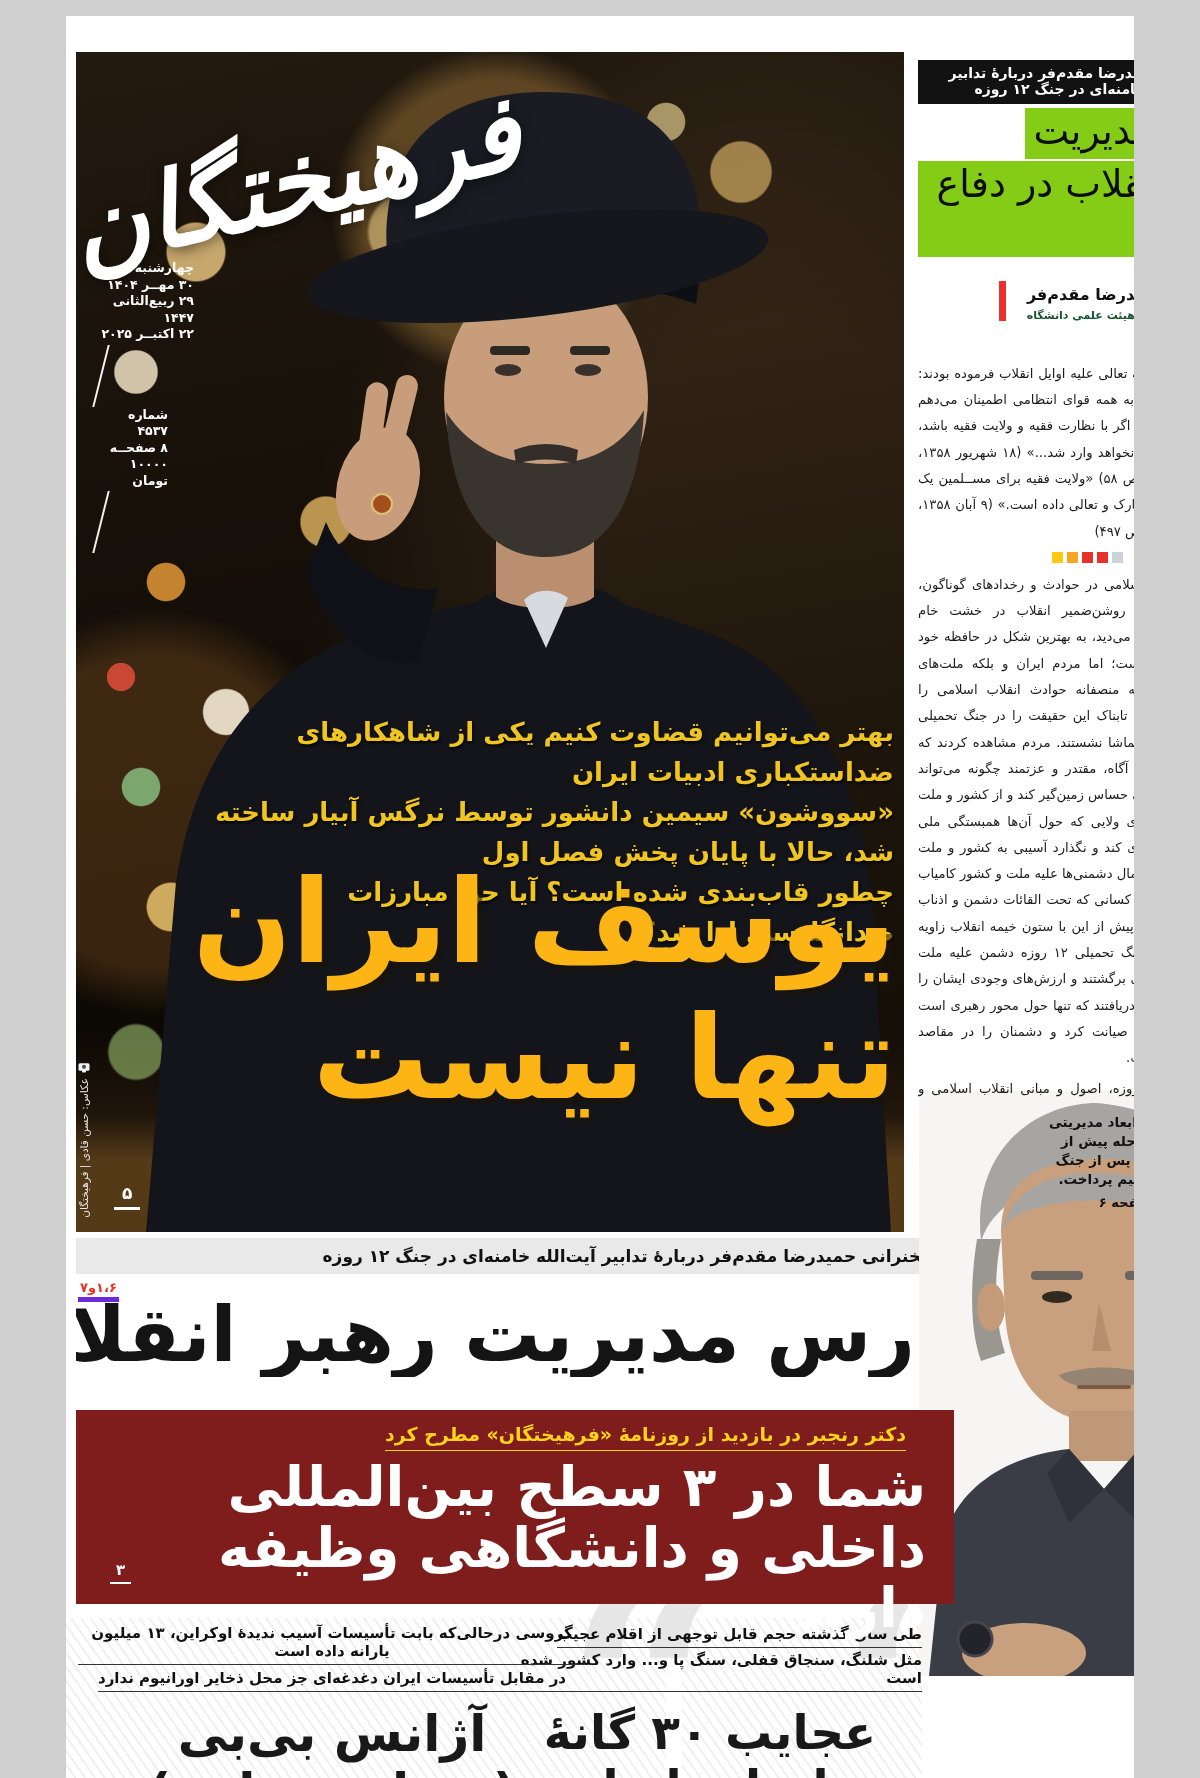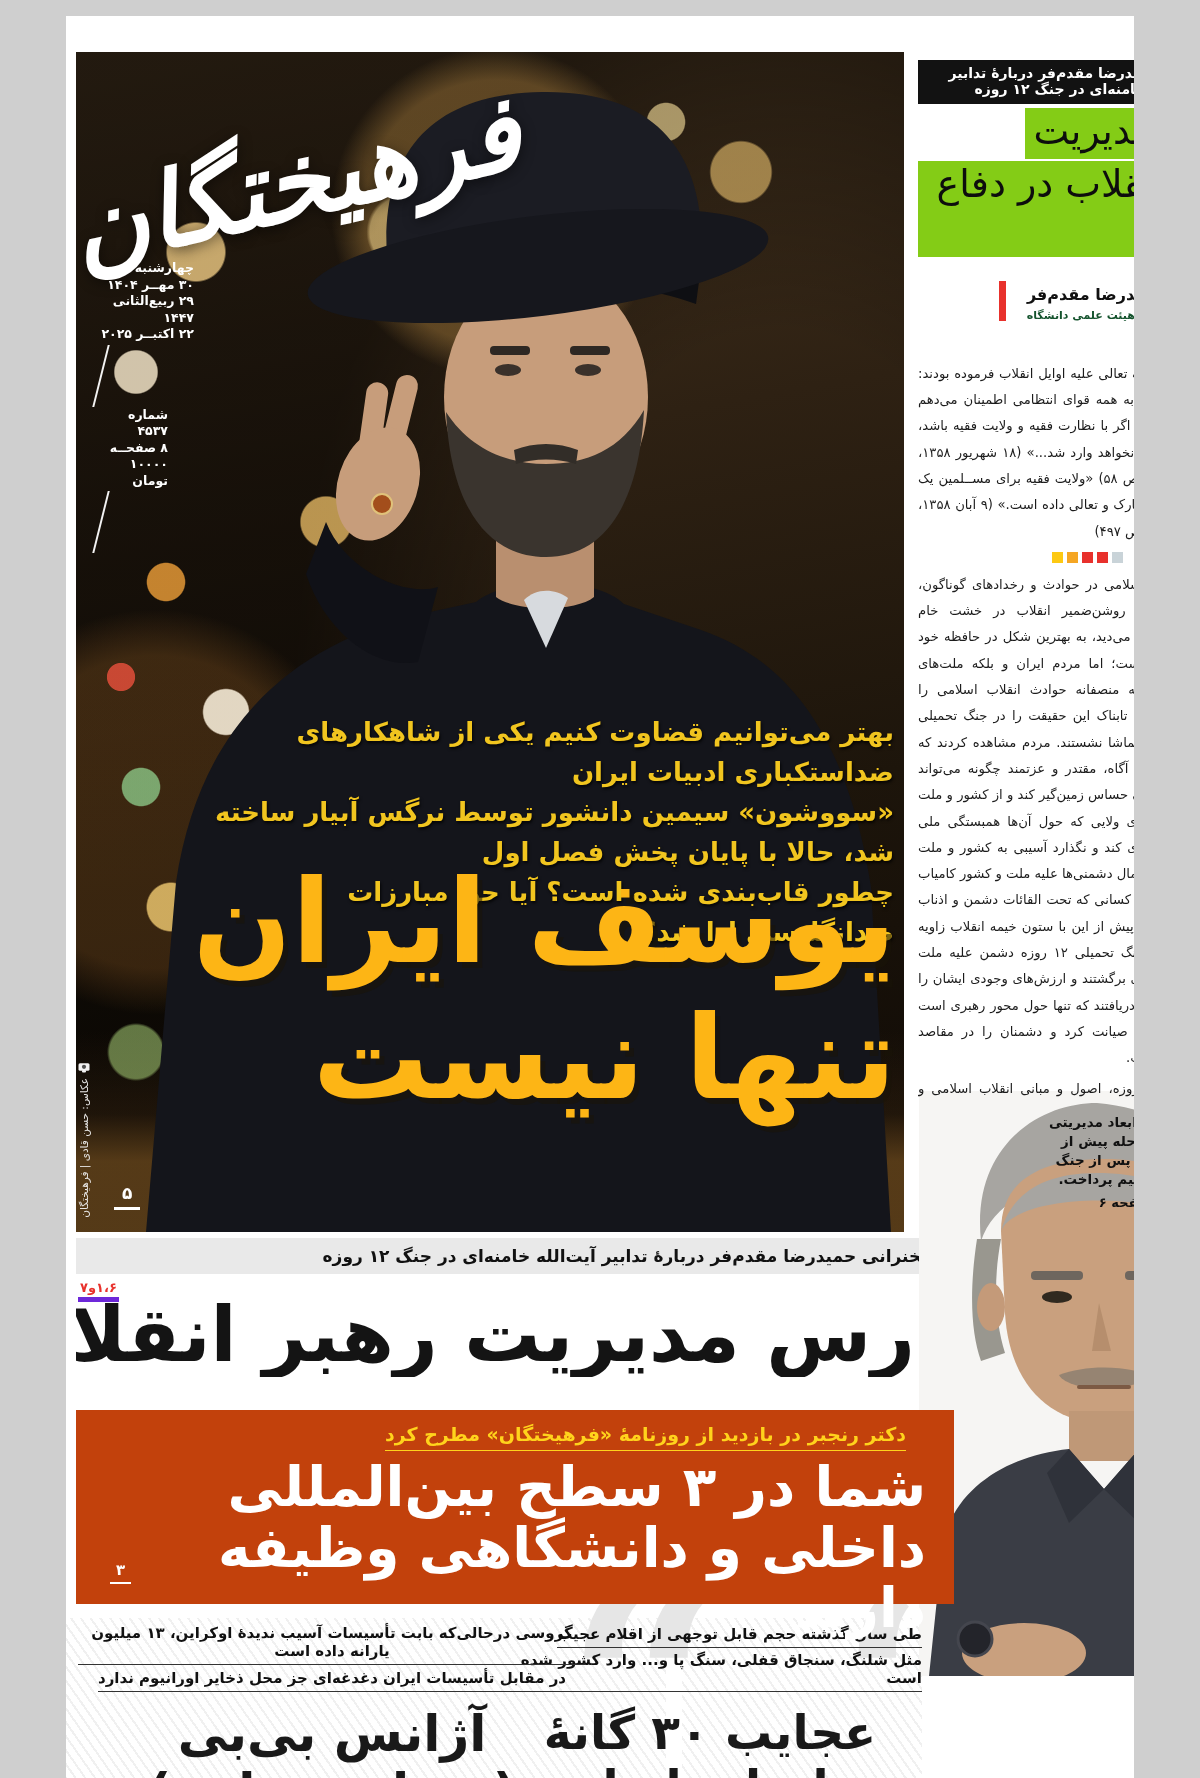--- a/index.html
+++ b/index.html
@@ -89,21 +89,21 @@
   
   .midsec{position:absolute;left:10px;top:1222px;width:878px;}
   .gray-kicker{height:36px;background:#e9e9e9;color:#111;font-size:17px;font-weight:900;
                text-align:right;padding:8px 16px 0 0;box-sizing:border-box;}
   .pref{position:absolute;left:2px;top:42px;color:#e8312c;font-size:13px;font-weight:900;
         border-bottom:5px solid #6d28d9;padding:0 2px 2px;}
   .mid-h{margin-top:18px;width:878px;overflow:hidden;white-space:nowrap;text-align:right;
          font-size:76px;font-weight:900;line-height:1.12;color:#141414;letter-spacing:-2px;}
 
   
-  .redbox{position:absolute;left:10px;top:1394px;width:878px;height:194px;background:#c2410c;z-index:2;}
+  .redbox{position:absolute;left:10px;top:1394px;width:878px;height:194px;background:#7f1d1d;z-index:2;}
   .rb-k{text-align:right;padding:13px 48px 0 0;}
   .rb-k span{color:#ffd31c;font-size:19px;font-weight:900;border-bottom:1.5px solid #ffd31c;padding-bottom:5px;}
   .rb-h{color:#fff;text-align:right;padding-right:28px;font-size:55px;font-weight:900;
         line-height:1.1;letter-spacing:-1px;}
   .rb-h.first{margin-top:12px;}
   .rb-p{position:absolute;left:34px;bottom:20px;color:#fff;font-size:15px;font-weight:900;
         border-bottom:2.5px solid #fff;padding:0 6px 3px;}
 
   
   .bstrip{position:absolute;left:0;top:1602px;width:856px;height:176px;}

